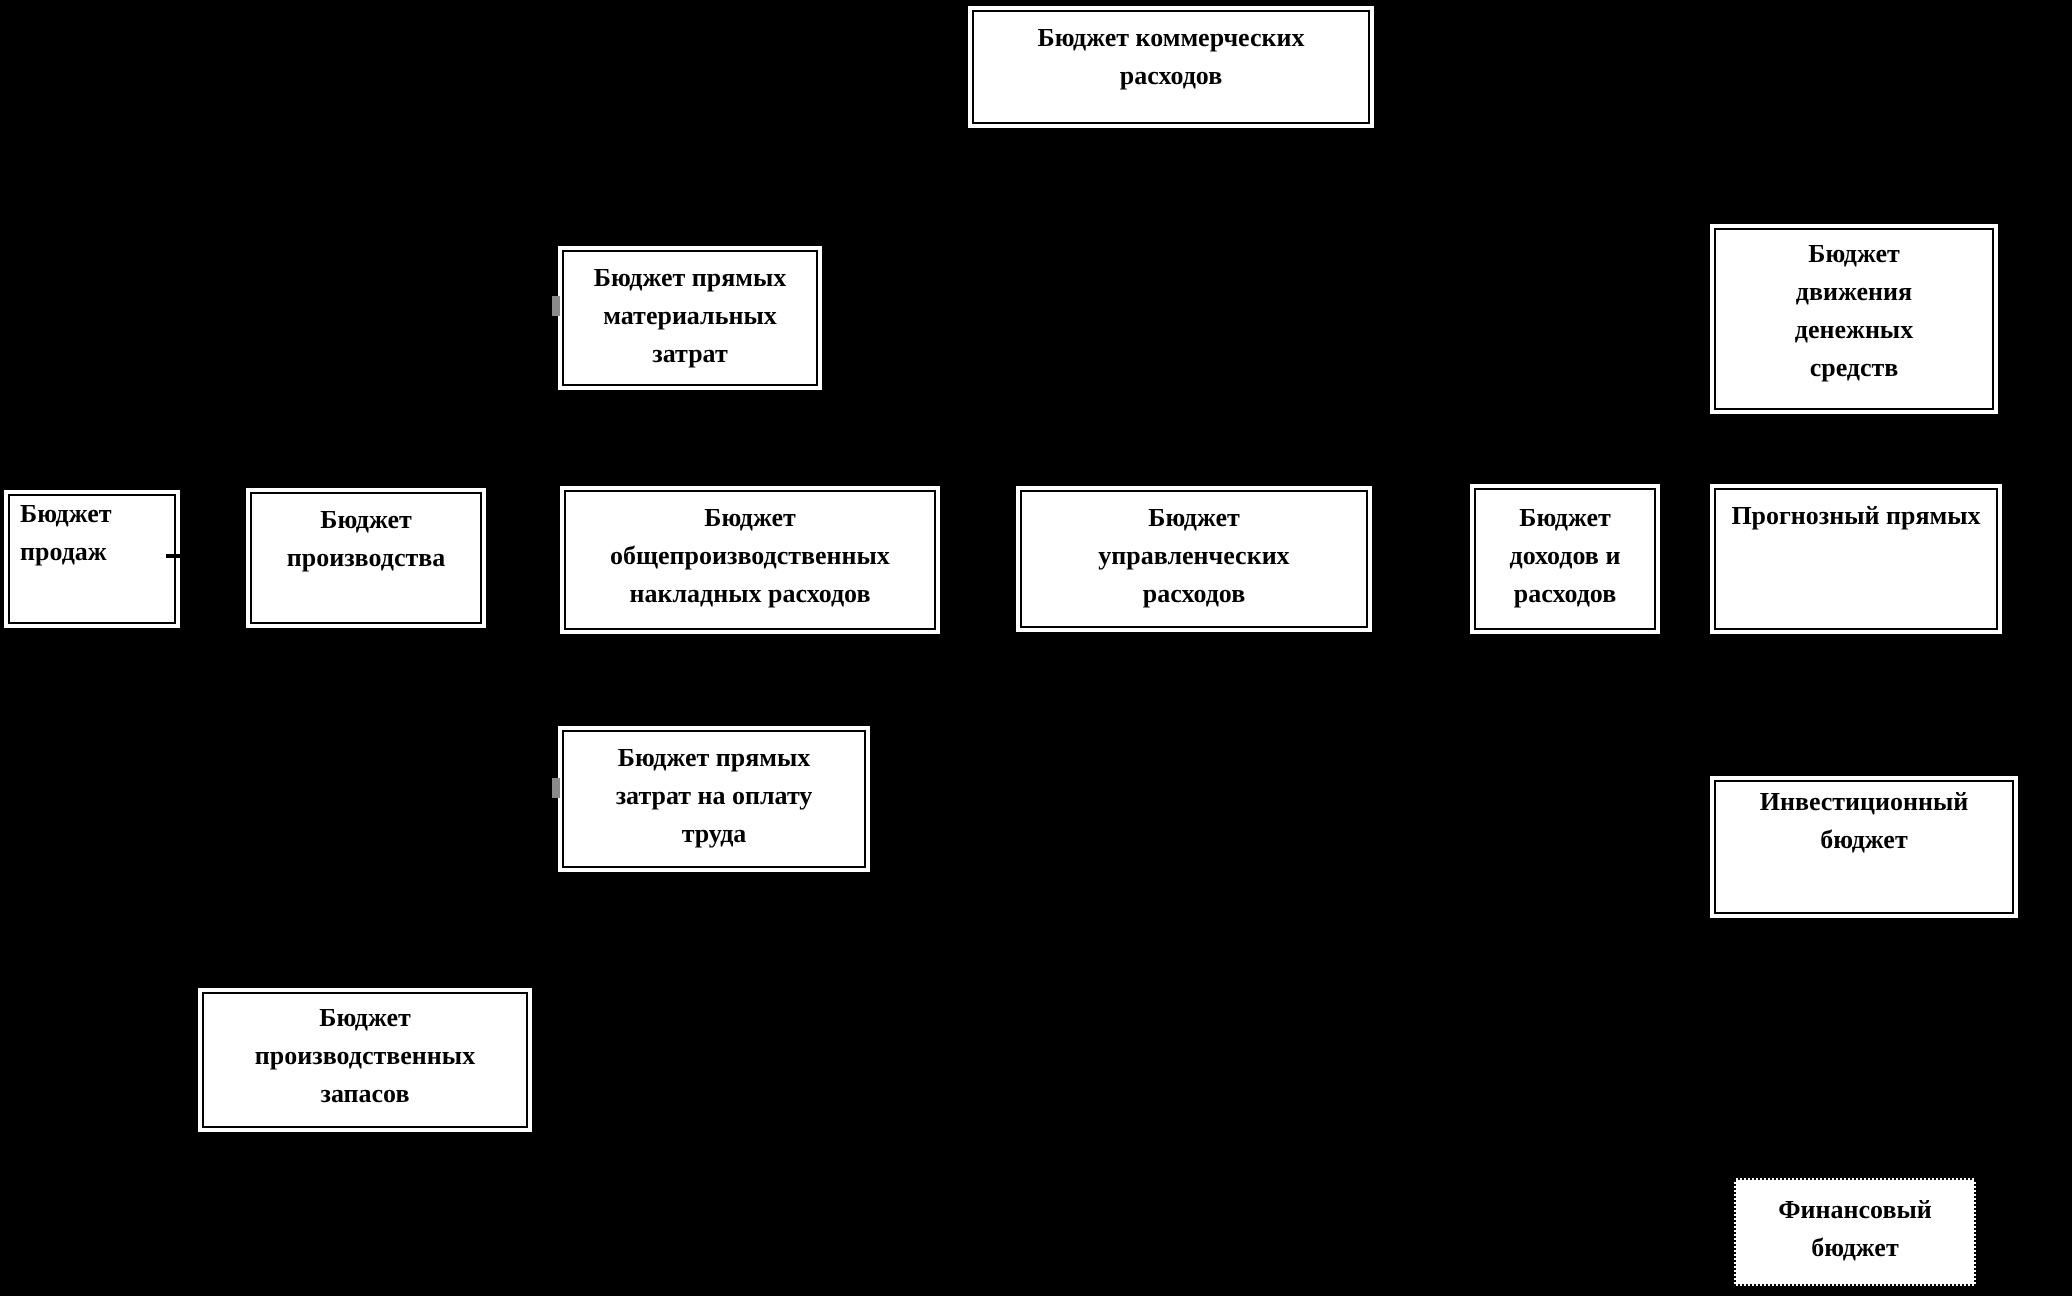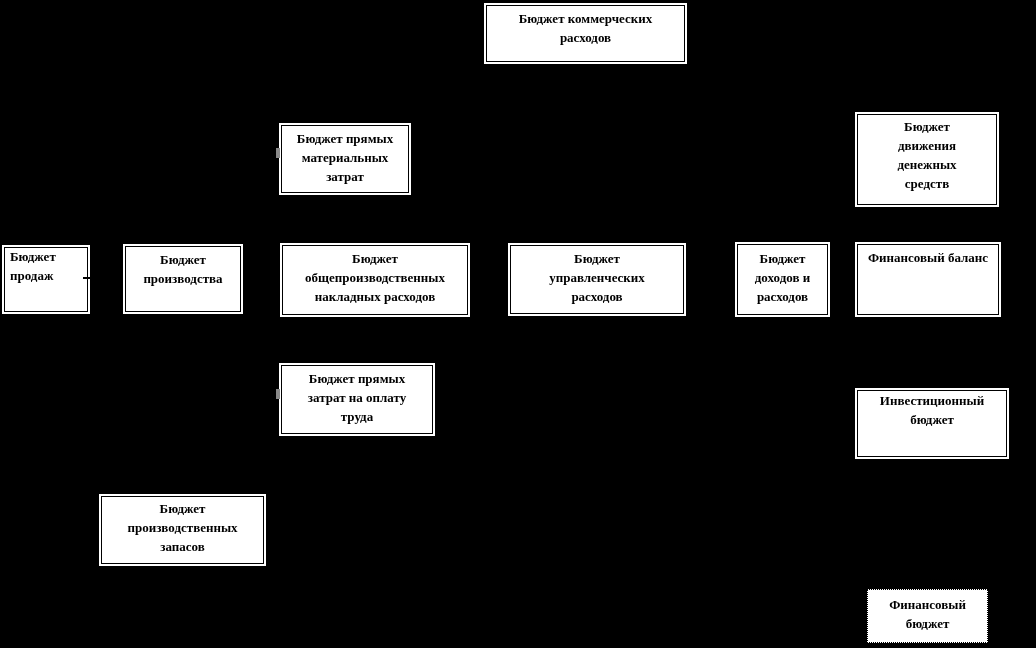--- a/index.html
+++ b/index.html
@@ -72,21 +72,21 @@
 накладных расходов</div>
 
   <div class="box b-management">Бюджет
 управленческих
 расходов</div>
 
   <div class="box b-income">Бюджет
 доходов и
 расходов</div>
 
-  <div class="box b-balance">Финансовый баланс</div>
+  <div class="box b-balance">Прогнозный прямых</div>
 
   <div class="box b-labor">Бюджет прямых
 затрат на оплату
 труда</div>
 
   <div class="box b-investment">Инвестиционный
 бюджет</div>
 
   <div class="box b-inventory">Бюджет
 производственных

